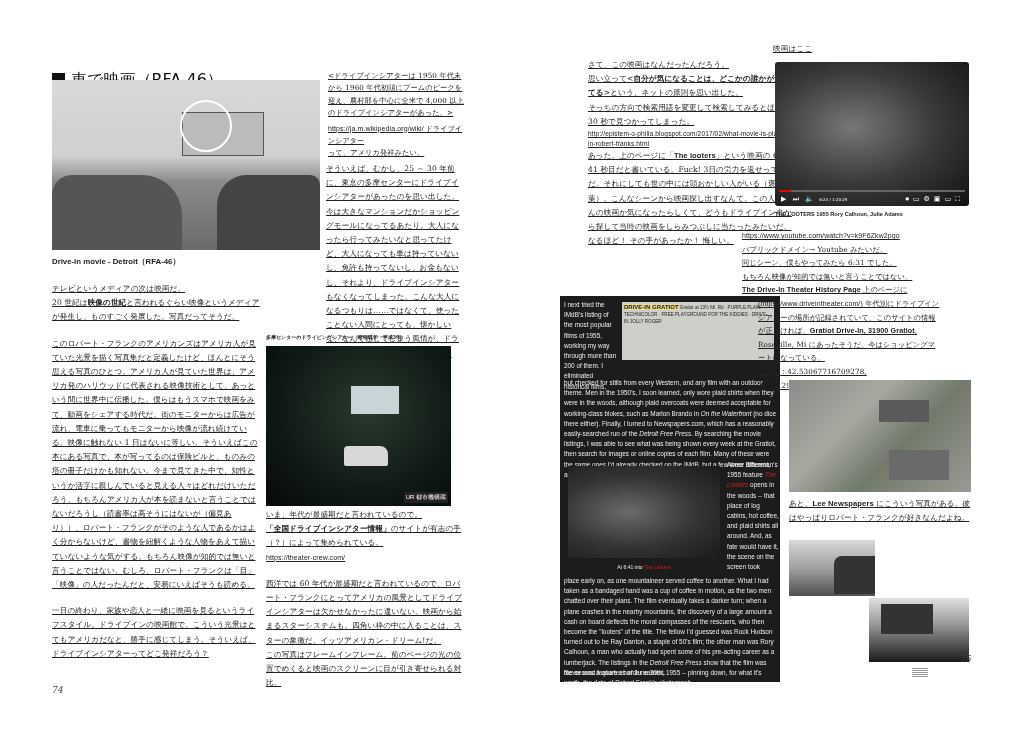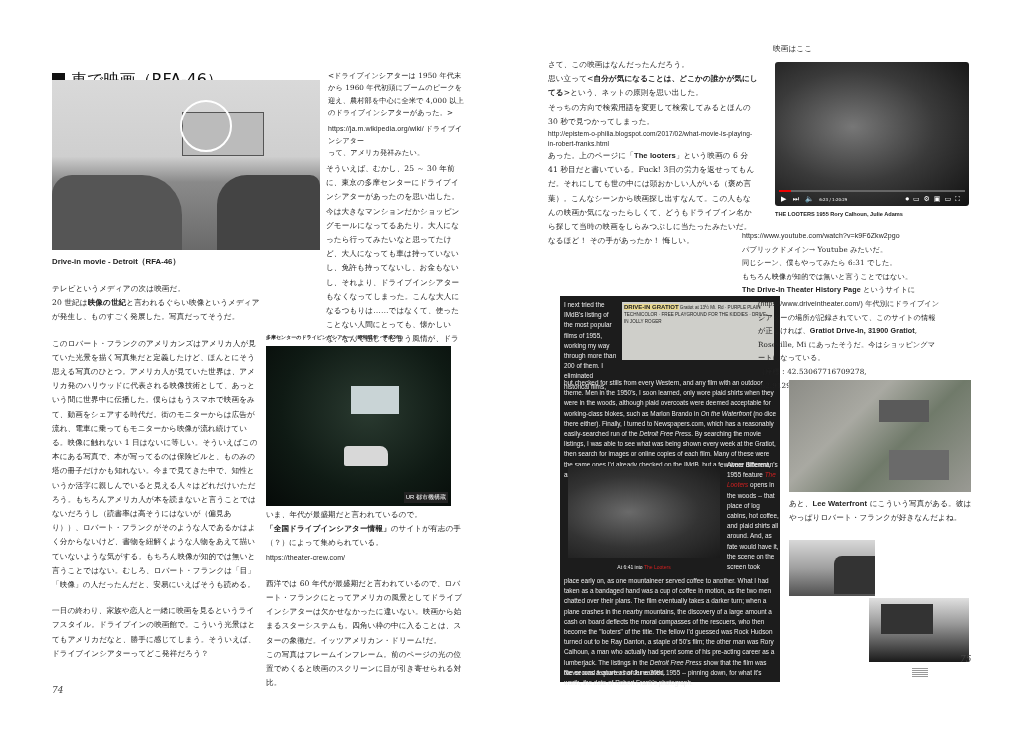--- a/index.html
+++ b/index.html
@@ -1,18 +1,18 @@
 <!DOCTYPE html>
 <html><head>
 <meta charset="utf-8">
 <style>
   html,body{margin:0;padding:0;}
   body{width:1024px;height:729px;background:#fff;position:relative;overflow:hidden;font-family:"DejaVu Serif",serif;color:#222;}
   .abs{position:absolute;}
-  .jp{font-size:7.6px;line-height:14.2px;letter-spacing:0.1px;}
+  .jp{font-size:7.6px;line-height:14.2px;letter-spacing:0.1px;text-decoration:underline;}
   .sans{font-family:"Liberation Sans",sans-serif;}
   .title{left:52px;top:70px;font-size:16px;font-family:"DejaVu Sans",sans-serif;color:#111;}
   .title .sq{display:inline-block;width:13px;height:13px;background:#111;margin-right:6px;vertical-align:-1px;}
   .photo{background:#888;overflow:hidden;}
   .bold{font-weight:bold;}
   .url{font-family:"Liberation Sans",sans-serif;font-size:7px;}
   p{margin:0;}
   .gap{height:12px;}
   .dark{background:#1c1c1c;color:#eee;font-family:"Liberation Sans",sans-serif;font-size:6.4px;line-height:10.2px;}
   .dark .red{color:#d02020;font-style:italic;}
@@ -58,21 +58,21 @@
 </div>
 <div class="abs jp" style="left:266px;top:508px;width:200px;">
   <p>いま、年代が最盛期だと言われているので。</p>
   <p><span class="bold">「全国ドライブインシアター情報」</span><span>のサイトが有志の手（？）によって集められている。</span></p>
   <p class="url">https://theater-crew.com/</p>
   <div class="gap"></div>
   <p>西洋では 60 年代が最盛期だと言われているので、ロバート・フランクにとってアメリカの風景としてドライブインシアターは欠かせなかったに違いない。映画から始まるスターシステムも。四角い枠の中に入ることは、スターの象徴だ。イッツアメリカン・ドリーム!だ。</p>
   <p>この写真はフレームインフレーム。前のページの光の位置でめくると映画のスクリーンに目が引き寄せられる対比。</p>
 </div>
 
-<div class="abs jp" style="left:548px;top:58px;width:210px;">
+<div class="abs jp" style="left:588px;top:58px;width:210px;">
   <p>さて、この映画はなんだったんだろう。</p>
   <p><span>思い立って&lt;</span><span class="bold">自分が気になることは、どこかの誰かが気にしてる</span><span>&gt;という、ネットの原則を思い出した。</span></p>
   <p>そっちの方向で検索用語を変更して検索してみるとほんの 30 秒で見つかってしまった。</p>
   <p class="url" style="line-height:10px;font-size:6.6px;">http://epistem-o-philia.blogspot.com/2017/02/what-movie-is-playing-in-robert-franks.html</p>
   <p><span>あった。上のページに「</span><span class="bold sans">The looters</span><span>」という映画の 6 分 41 秒目だと書いている。Fuck! 3日の労力を返せってもんだ。それにしても世の中には頭おかしい人がいる（褒め言葉）。こんなシーンから映画探し出すなんて。この人もなんの映画か気になったらしくて、どうもドライブイン名から探して当時の映画をしらみつぶしに当たったみたいだ。なるほど！ その手があったか！ 悔しい。</span></p>
 </div>
 
 <div class="abs dark" style="left:560px;top:296px;width:220px;height:386px;">
   <div class="abs" style="left:4px;top:4px;width:55px;">I next tried the IMdB's listing of the most popular films of 1955, working my way through more than 200 of them. I eliminated historical films,</div>
   <div class="abs" style="left:62px;top:6px;width:152px;height:58px;background:#cfcfca;color:#222;font-size:4.6px;line-height:7px;padding:2px;box-sizing:border-box;overflow:hidden;">
@@ -102,32 +102,32 @@
     <span>⏺</span><span>▭</span><span>⚙</span><span>▣</span><span>▭</span><span>⛶</span>
   </div>
 </div>
 <div class="abs sans" style="left:775px;top:211px;font-size:5.6px;font-weight:bold;">THE LOOTERS 1955 Rory Calhoun, Julie Adams</div>
 
 <div class="abs jp" style="left:742px;top:229px;width:200px;font-size:7.2px;line-height:13.6px;">
   <p class="url">https://www.youtube.com/watch?v=k9F6Zkw2pgo</p>
   <p>パブリックドメイン→ Youtube みたいだ。</p>
   <p>同じシーン、僕もやってみたら 6:31 でした。</p>
   <p>もちろん映像が知的では無いと言うことではない。</p>
-  <p><span class="bold sans">The Drive-In Theater History Page</span><span> というサイトに</span></p>
+  <p><span class="bold sans">The Drive-In Theater History Page</span><span> 上のページに</span></p>
   <p style="padding-left:16px;"><span class="url">(https://www.driveintheater.com/)</span><span> 年代別にドライブインシアターの場所が記録されていて、このサイトの情報が正しければ、</span><span class="bold sans">Gratiot Drive-In, 31900 Gratiot</span><span>, Roseville, Mi にあったそうだ。今はショッピングマートになっている。</span></p>
   <p style="padding-left:16px;">（座標：42.53067716709278, -82.91299911070384）</p>
 </div>
 
 <div class="abs" style="left:789px;top:380px;width:182px;height:112px;background:linear-gradient(135deg,#8c8c86 0%,#a9a9a2 35%,#707a6a 60%,#9a9a94 100%);">
   <div class="abs" style="left:90px;top:20px;width:50px;height:22px;background:#5a5a5a;"></div>
   <div class="abs" style="left:100px;top:70px;width:60px;height:30px;background:#6a6a6a;"></div>
 </div>
 
 <div class="abs jp" style="left:789px;top:497px;width:184px;">
-  <p><span>あと、</span><span class="bold sans">Lee Waterfront</span><span> にこういう写真がある。彼はやっぱりロバート・フランクが好きなんだよね。</span></p>
+  <p><span>あと、</span><span class="bold sans">Lee Newspapers</span><span> にこういう写真がある。彼はやっぱりロバート・フランクが好きなんだよね。</span></p>
 </div>
 <div class="abs" style="left:789px;top:540px;width:86px;height:56px;background:linear-gradient(180deg,#d8d8d8 0%,#a0a0a0 50%,#505050 100%);">
   <div class="abs" style="left:45px;top:16px;width:41px;height:38px;background:#333;border-radius:8px 0 0 0;"></div>
 </div>
 <div class="abs" style="left:869px;top:598px;width:100px;height:64px;background:linear-gradient(180deg,#e0e0e0 0%,#9a9a9a 40%,#1a1a1a 100%);">
   <div class="abs" style="left:12px;top:6px;width:52px;height:30px;background:#333;"></div>
 </div>
 <div class="abs" style="left:912px;top:668px;width:16px;height:10px;background:repeating-linear-gradient(180deg,#999 0 1px,transparent 1px 2px);"></div>
 <div class="abs pgnum" style="left:960px;top:654px;">75</div>
 

